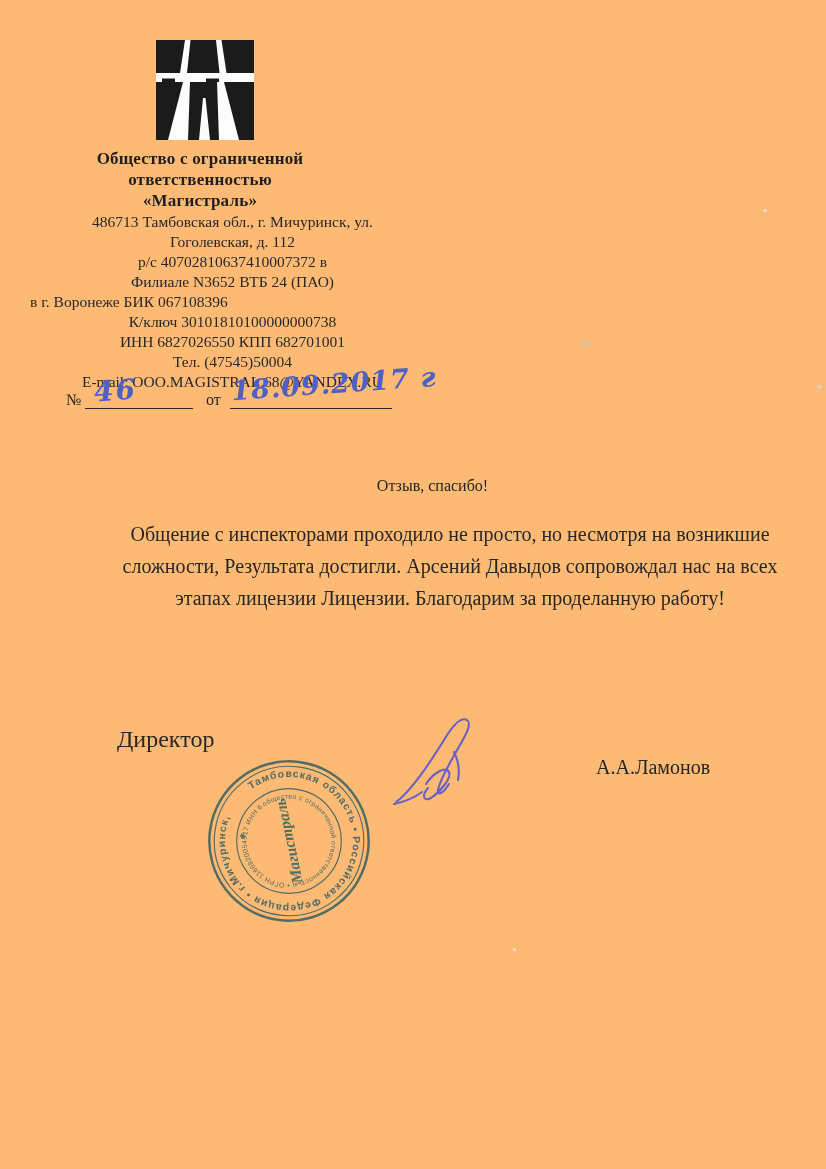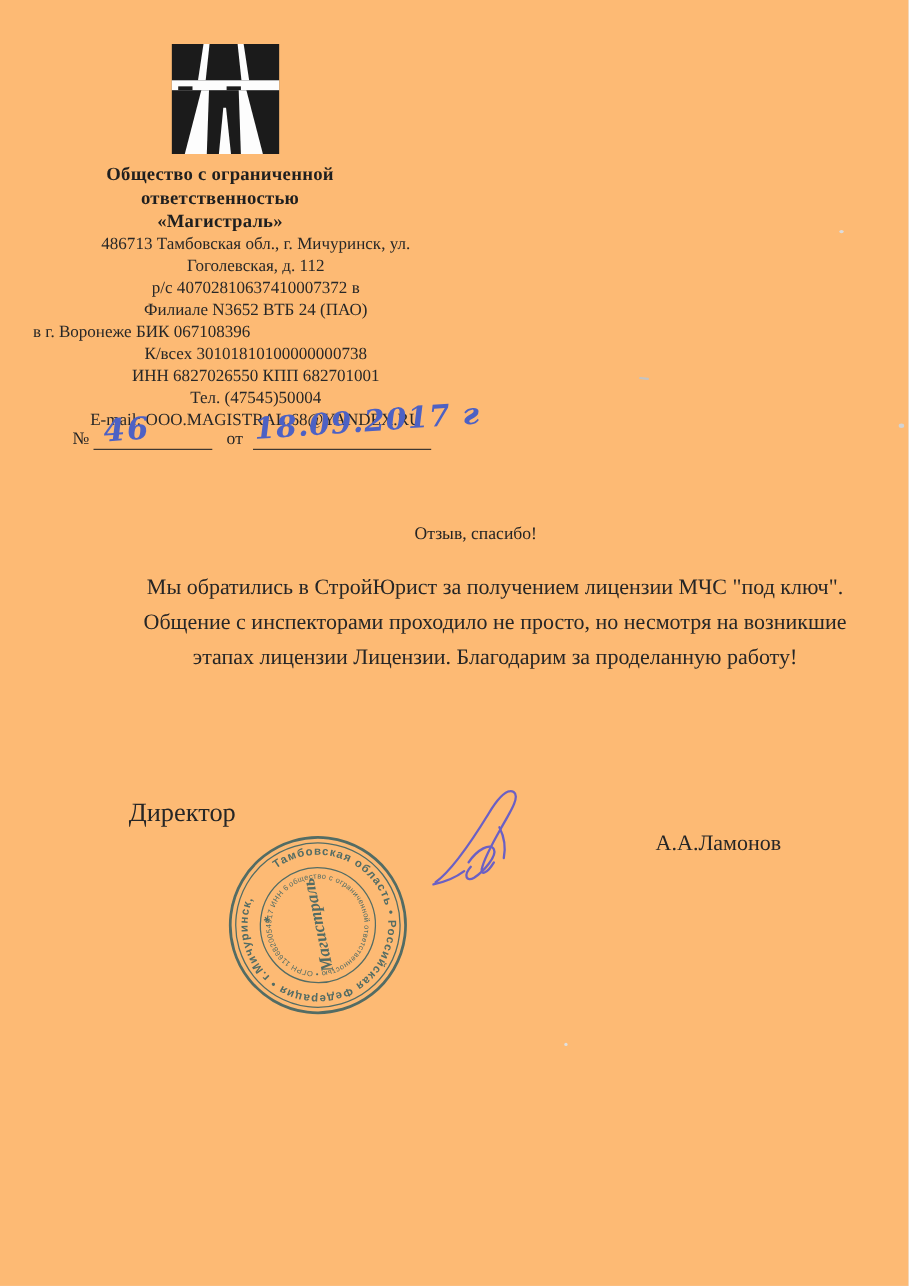--- a/index.html
+++ b/index.html
@@ -77,37 +77,37 @@
     <div>ответственностью</div>
     <div>«Магистраль»</div>
   </div>
 
   <div class="address">
     <div>486713 Тамбовская обл., г. Мичуринск, ул.</div>
     <div>Гоголевская, д. 112</div>
     <div>р/с 40702810637410007372 в</div>
     <div>Филиале N3652 ВТБ 24 (ПАО)</div>
     <div class="align-left">в г. Воронеже  БИК 067108396</div>
-    <div>К/всех 30101810100000000738</div>
+    <div>К/ключ 30101810100000000738</div>
     <div>ИНН 6827026550 КПП 682701001</div>
     <div>Тел. (47545)50004</div>
     <div>E-mail: OOO.MAGISTRAL.68@YANDEX.RU</div>
   </div>
 
   <span class="meta-label" style="left:66px; top:391px;">№</span>
   <span class="rule" style="left:85px; top:392px; width:108px;"></span>
   <span class="meta-label" style="left:206px; top:391px;">от</span>
   <span class="rule" style="left:230px; top:392px; width:162px;"></span>
   <span class="hw hw-number">46</span>
   <span class="hw hw-date">18.09.2017 г</span>
 
   <div class="letter-title">Отзыв, спасибо!</div>
   <div class="letter-para">
-    <div>Мы обратились в СтройЮрист за получением лицензии МЧС "под ключ".</div>
     <div>Общение с инспекторами проходило не просто, но несмотря на возникшие</div>
+    <div>сложности, Результата достигли. Арсений Давыдов сопровождал нас на всех</div>
     <div>этапах лицензии Лицензии. Благодарим за проделанную работу!</div>
   </div>
 
   <div class="pos1">Директор</div>
   <div class="signer">А.А.Ламонов</div>
 
   <svg class="signature" viewBox="0 0 96 108" xmlns="http://www.w3.org/2000/svg" fill="none" stroke="#6b60c4" stroke-width="2.1" stroke-linecap="round">
     <path d="M 8 94 C 22 84, 40 58, 56 32 C 62 22, 72 8, 79 12 C 85 16, 76 30, 68 44 C 60 58, 52 72, 50 82 C 49 88, 55 86, 61 76"></path>
     <path d="M 38 76 C 46 64, 58 58, 61 64 C 64 70, 52 84, 43 90 C 36 94, 33 88, 40 80"></path>
     <path d="M 6 96 C 16 94, 26 90, 34 84"></path>

